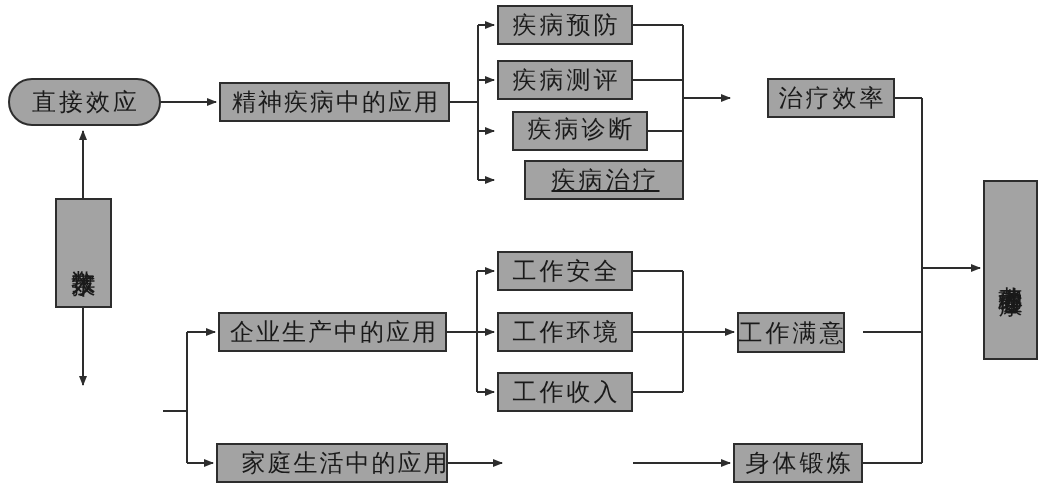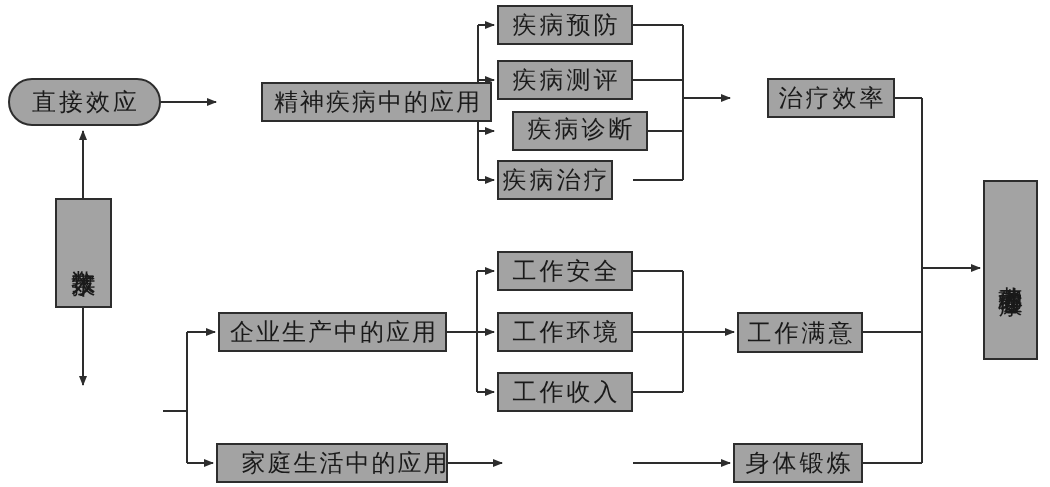--- a/index.html
+++ b/index.html
@@ -107,34 +107,34 @@
 
   <div class="node rounded" style="left:8px; top:78px; width:153px; height:48px;">
     <span>直接效应</span>
   </div>
 
   <div class="node vertical" style="left:55px; top:198px; width:57px; height:110px;">
     <span>数字技术</span>
   </div>
 
 
-  <div class="node wide" style="left:219px; top:82px; width:231px; height:40px;margin-left:42px;">
+  <div class="node wide" style="left:219px; top:82px; width:231px; height:40px;">
     <span>精神疾病中的应用</span>
   </div>
 
   <div class="node" style="left:497px; top:5px; width:136px; height:40px;">
     <span>疾病预防</span>
   </div>
   <div class="node" style="left:497px; top:60px; width:136px; height:40px;">
     <span>疾病测评</span>
   </div>
   <div class="node" style="left:512px; top:111px; width:136px; height:40px;font-family:Liberation Mono, monospace;">
     <span>疾病诊断</span>
   </div>
-  <div class="node" style="left:497px; top:160px; width:116px; height:40px;">
+  <div class="node" style="left:524px; top:160px; width:160px; height:40px;text-decoration:underline;">
     <span>疾病治疗</span>
   </div>
 
   <div class="node" style="left:767px; top:78px; width:128px; height:40px;">
     <span>治疗效率</span>
   </div>
 
   <div class="node wide" style="left:218px; top:312px; width:229px; height:40px;">
     <span>企业生产中的应用</span>
   </div>
@@ -142,21 +142,21 @@
   <div class="node" style="left:497px; top:251px; width:136px; height:40px;">
     <span>工作安全</span>
   </div>
   <div class="node" style="left:497px; top:312px; width:136px; height:40px;">
     <span>工作环境</span>
   </div>
   <div class="node" style="left:497px; top:372px; width:136px; height:40px;">
     <span>工作收入</span>
   </div>
 
-  <div class="node" style="left:737px; top:312px; width:126px; height:41px;">
+  <div class="node" style="left:737px; top:312px; width:108px; height:41px;">
     <span>工作满意</span>
   </div>
 
   <div class="node wide" style="left:216px; top:443px; width:232px; height:40px;padding-left:24px;">
     <span>家庭生活中的应用</span>
   </div>
   <div class="node" style="left:733px; top:443px; width:130px; height:40px;">
     <span>身体锻炼</span>
   </div>
 

